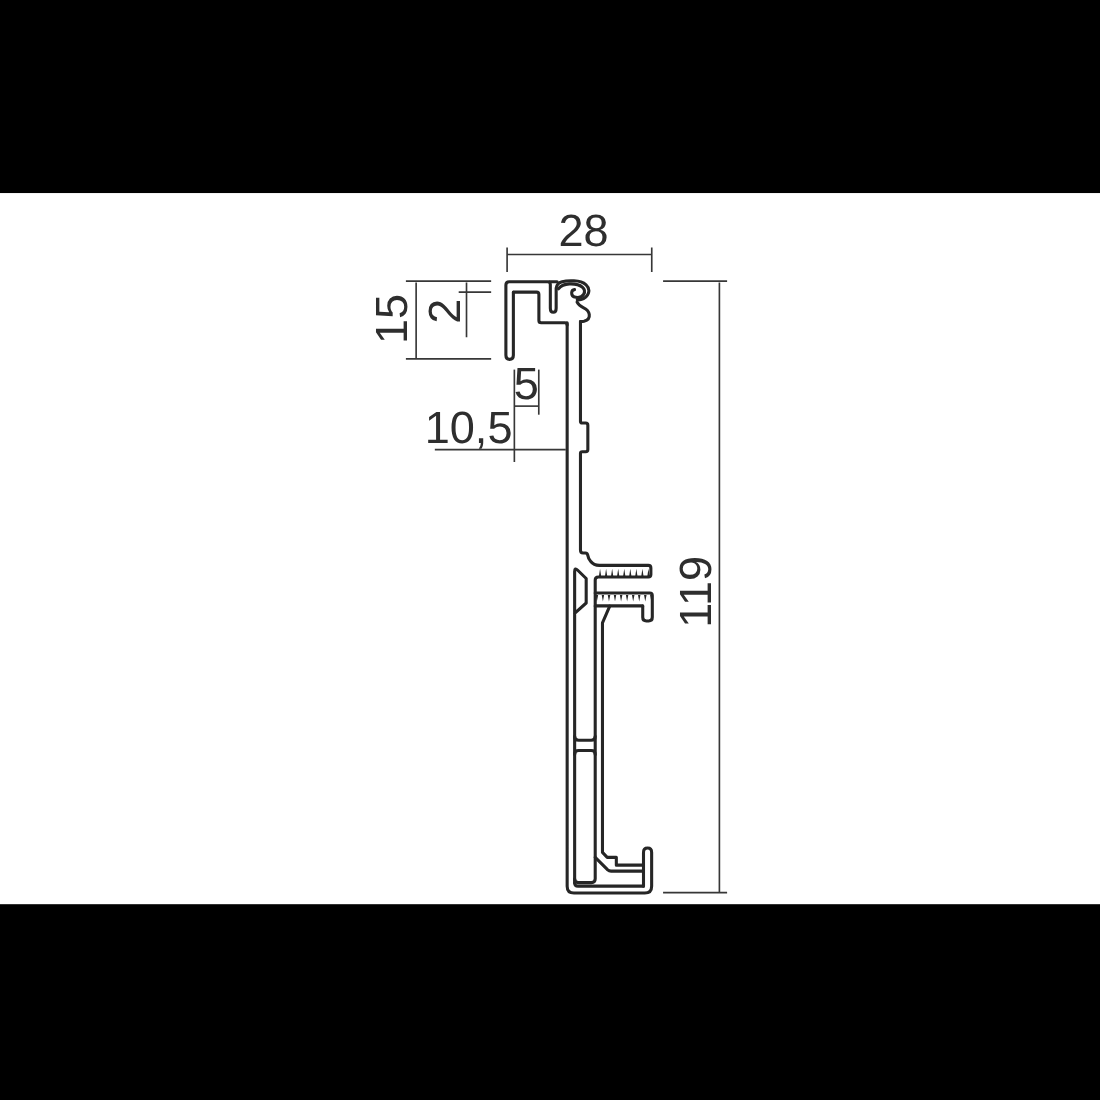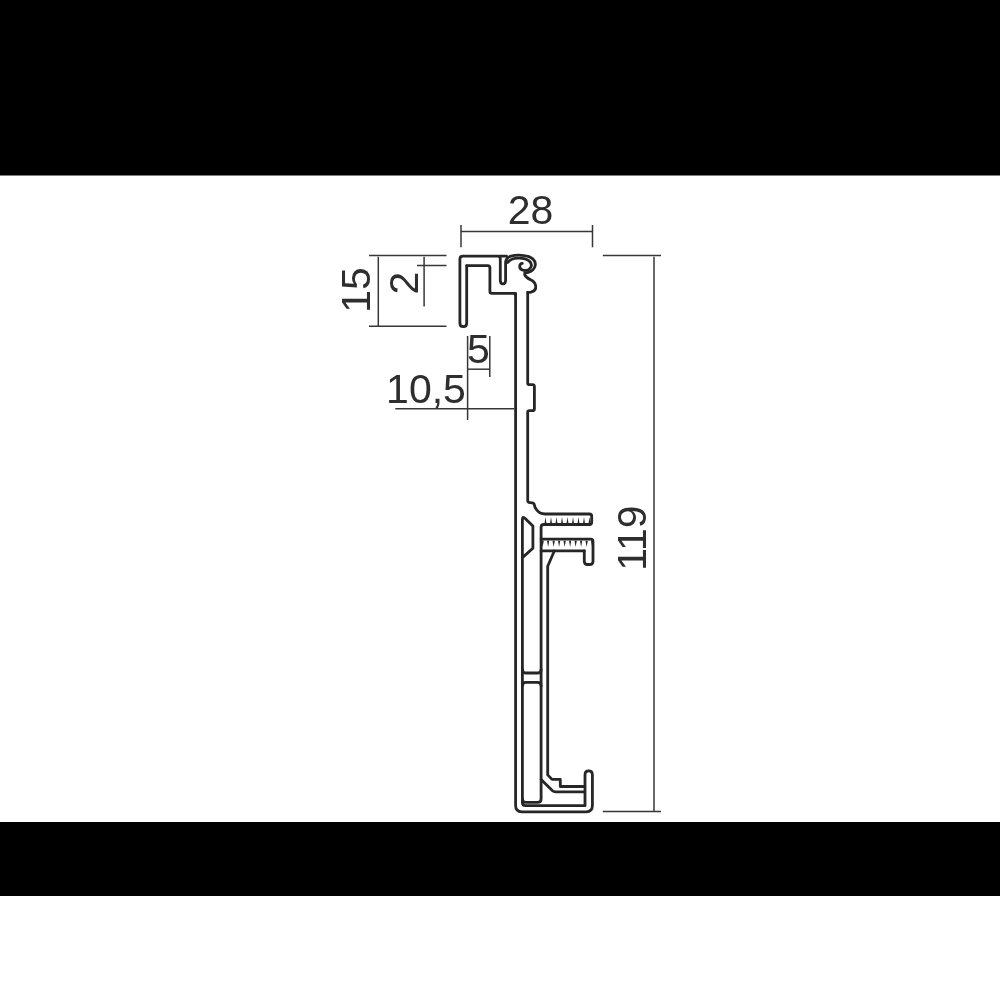--- a/index.html
+++ b/index.html
@@ -1,16 +1,16 @@
 <!DOCTYPE html>
 <html><head>
 <meta charset="utf-8">
 <style>
   html,body{margin:0;padding:0;background:#fff;}
-  #stage{position:relative;width:1000px;height:896px;background:#ffffff;overflow:hidden;text-decoration:underline;}
+  #stage{position:relative;width:1000px;height:1000px;background:#ffffff;overflow:hidden;text-decoration:underline;}
   svg{position:absolute;left:0;top:0;transform:translateZ(0) rotate(0.0001deg);}
   text{font-family:"Liberation Sans",sans-serif;fill:#2e2e2e;opacity:.999;}
 </style>
 </head>
 <body>
 
 <div id="stage">
 <svg width="1000" height="1000" viewBox="0 0 1000 1000">
 
   <rect x="0" y="0" width="1000" height="175.5" fill="#000000"></rect>

